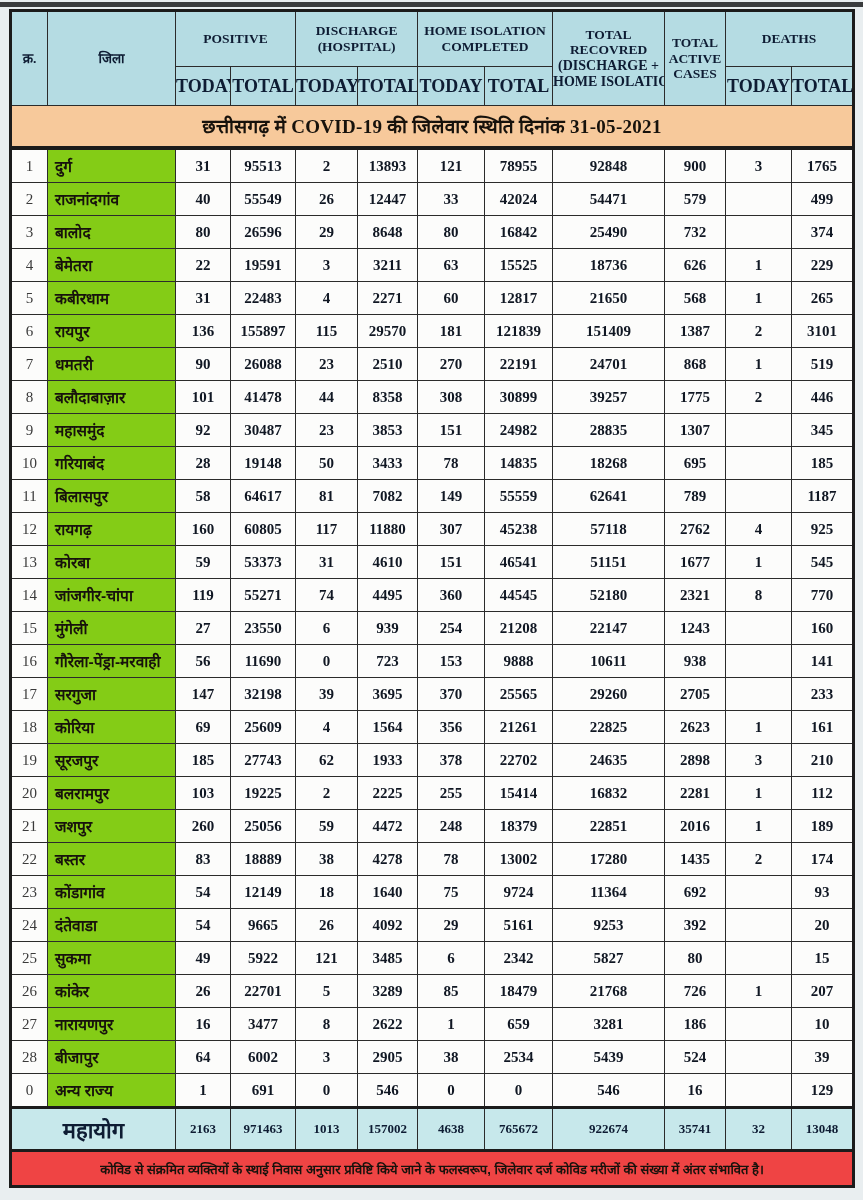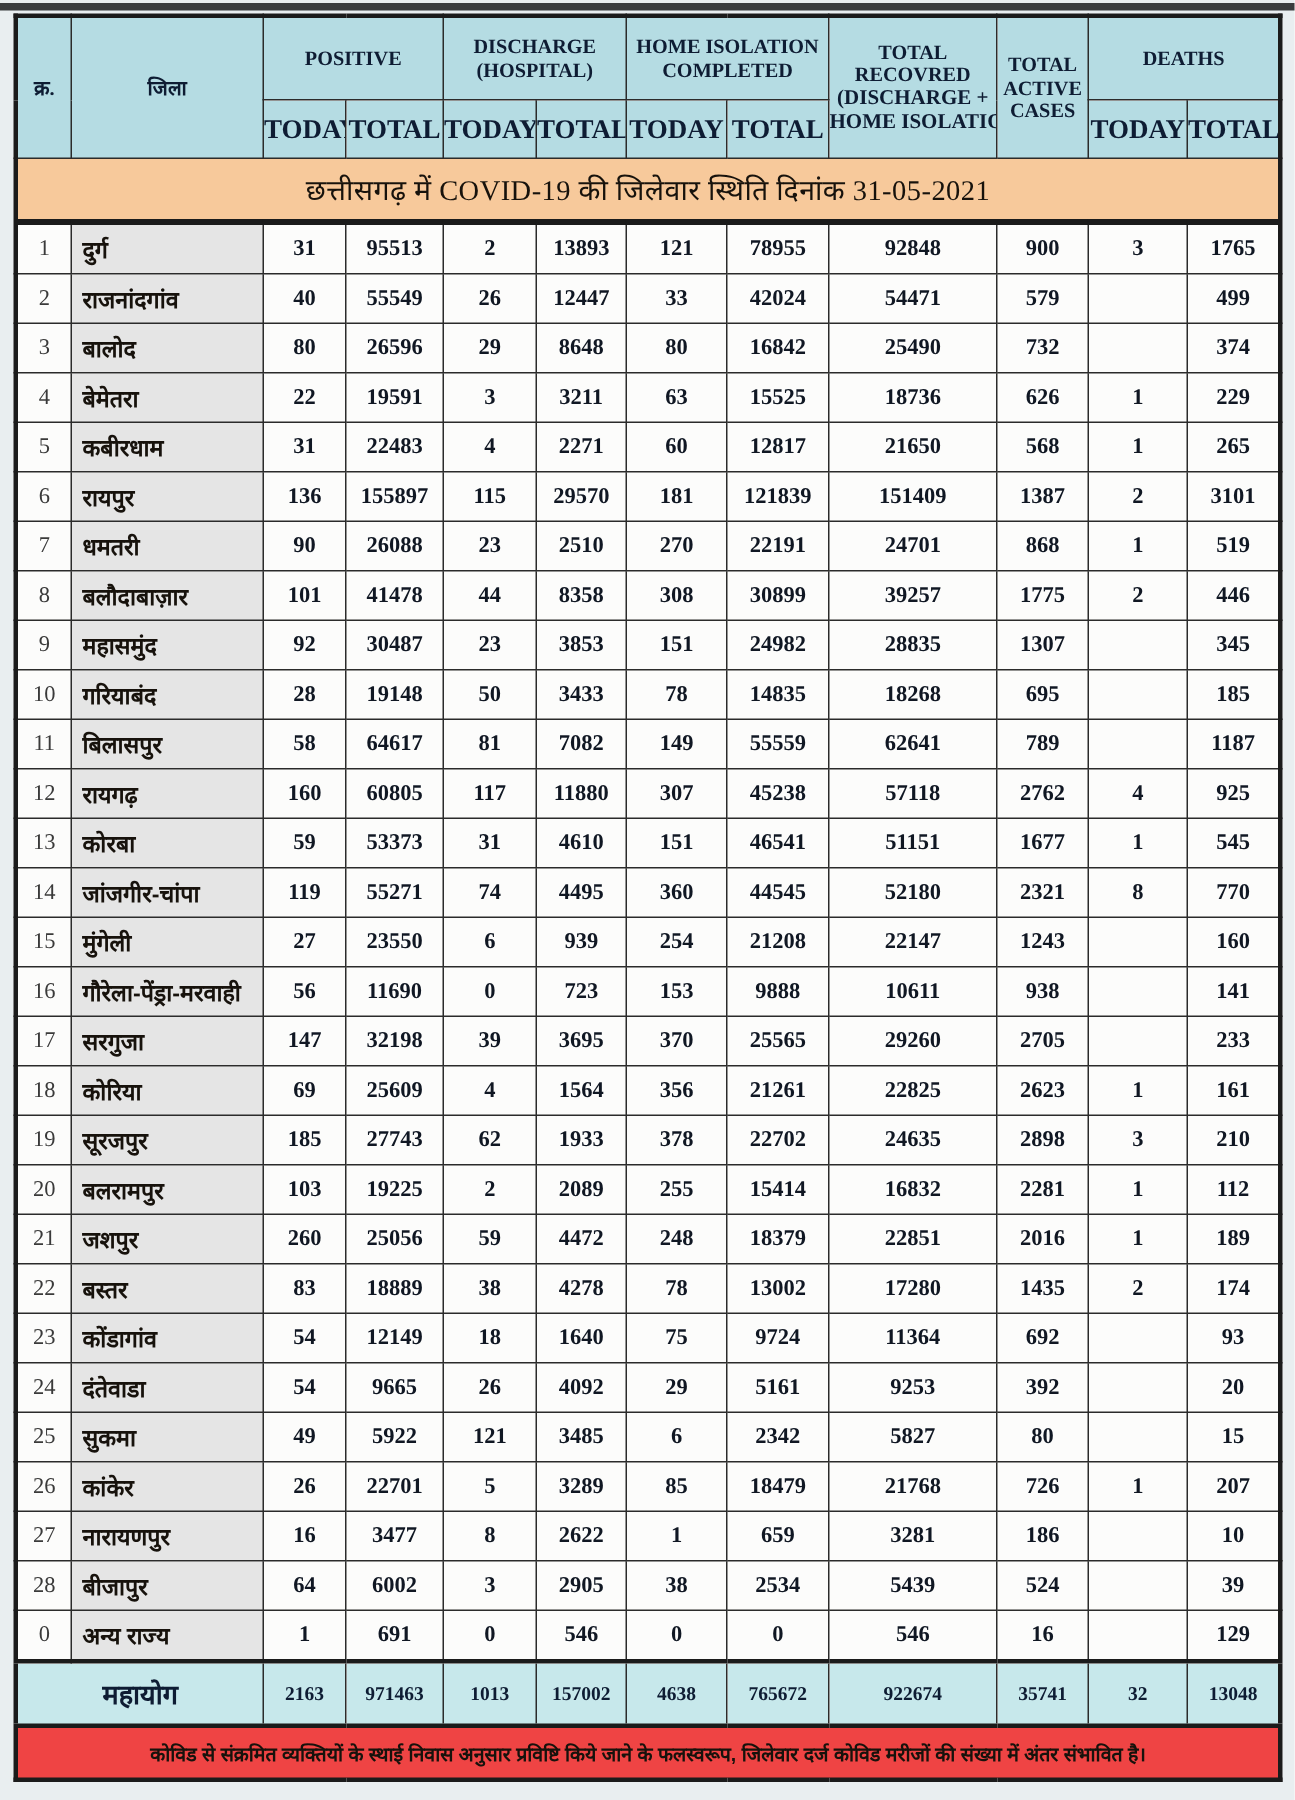--- a/index.html
+++ b/index.html
@@ -30,42 +30,42 @@
     vertical-align:middle;
     padding:0;
     overflow:hidden;
     white-space:nowrap;
   }
   
   .title-cell{
     background:#f7c99b;
     height:40px;
     font-size:19px;
-    font-weight:normal;
+    font-weight:bold;
     color:#17120c;
     border-bottom:4px solid #1b1b1b;
     letter-spacing:.3px;
   }
   
   thead th{
     background:#b5dce3;
     color:#0e1c33;
     font-weight:bold;
     line-height:1.15;
   }
   .h-main{font-size:13.5px;height:54px;}
   .h-sub{font-size:18px;height:38px;}
   .h-small{font-size:14px;}
   
   tbody td{height:32px;}
   td.sn{
     font-size:15px;font-weight:normal;color:#3a3a3a;
   }
   td.district{
-    background:#e5e5e5;
+    background:#84cc16;
     text-align:left;
     padding-left:7px;
     font-weight:bold;
     font-size:15.5px;
     color:#17120c;
     font-family:"Liberation Sans", sans-serif;
   }
   td.num{
     font-weight:bold;
     font-size:15px;
@@ -74,21 +74,21 @@
   
   tr.total-row td{
     background:#c7e8eb;
     border-top:3px solid #1b1b1b;
     border-bottom:3px solid #1b1b1b;
     height:40px;
     font-weight:bold;
     color:#0e1c33;
   }
   td.total-label{
-    font-size:18px;
+    font-size:22px;
     font-family:Liberation Mono, monospace;
   }
   tr.total-row td.num{font-size:13px;}
   
   td.footer-cell{
     height:33px;
     font-size:13px;
     font-weight:bold;
     color:#17120c;
     background:#ef4444;
@@ -427,21 +427,21 @@
           <td class="num">2898</td>
           <td class="num">3</td>
           <td class="num">210</td>
         </tr>
         <tr>
           <td class="sn">20</td>
           <td class="district">बलरामपुर</td>
           <td class="num">103</td>
           <td class="num">19225</td>
           <td class="num">2</td>
-          <td class="num">2089</td>
+          <td class="num">2225</td>
           <td class="num">255</td>
           <td class="num">15414</td>
           <td class="num">16832</td>
           <td class="num">2281</td>
           <td class="num">1</td>
           <td class="num">112</td>
         </tr>
         <tr>
           <td class="sn">21</td>
           <td class="district">जशपुर</td>

